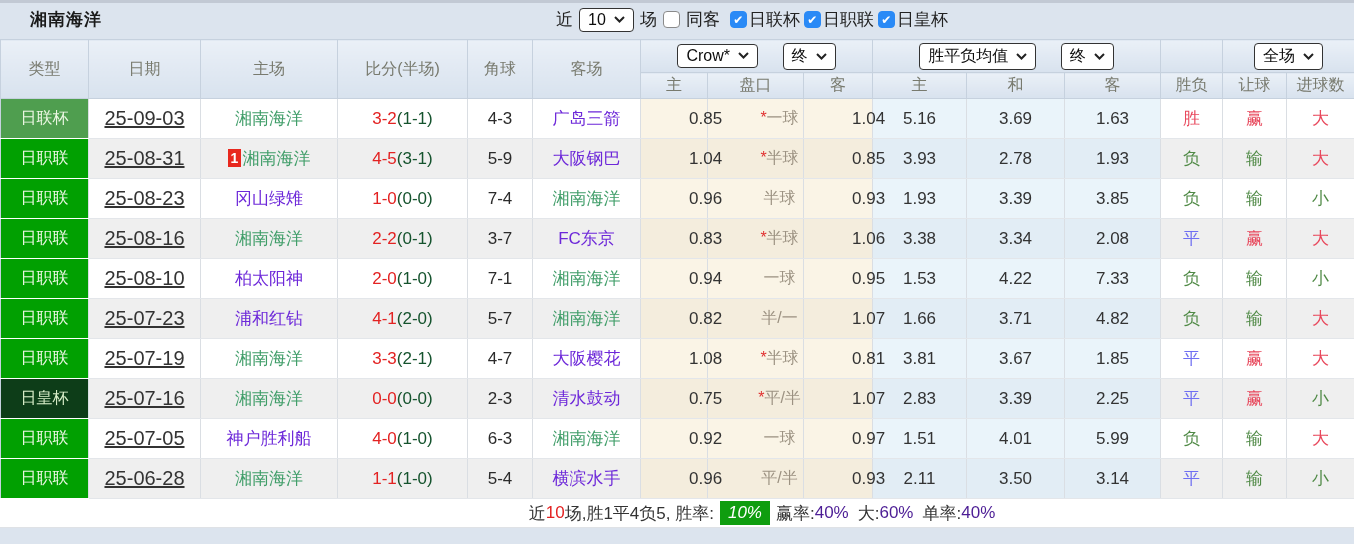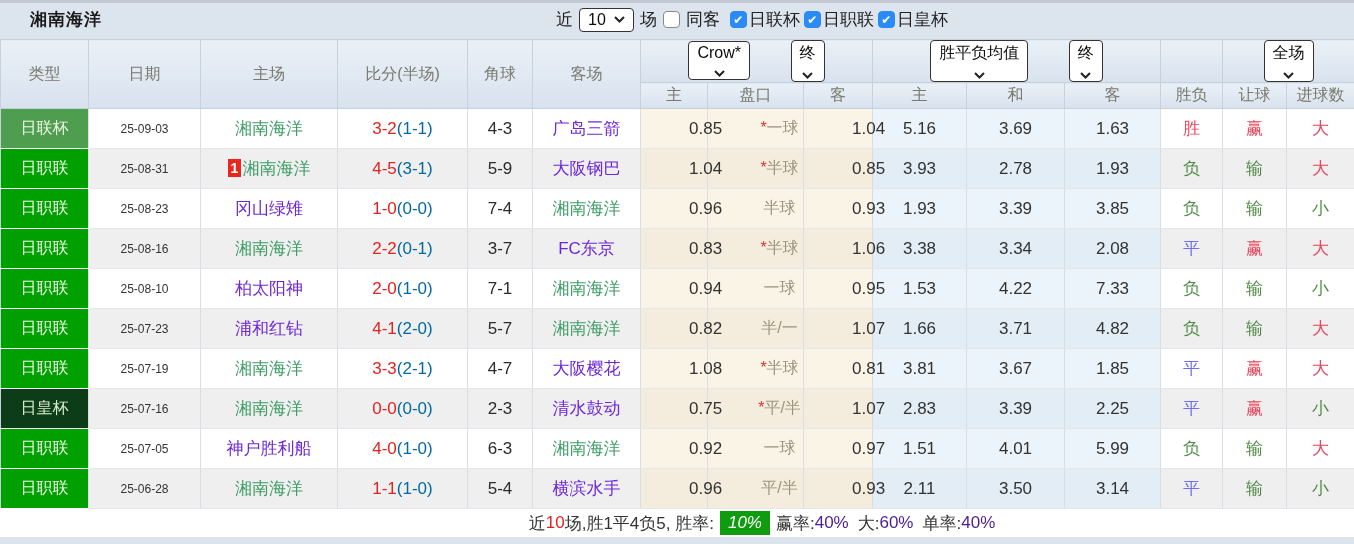--- a/index.html
+++ b/index.html
@@ -37,51 +37,51 @@
 
   
   table { width:1354px; table-layout:fixed; border-collapse:collapse; background:#fff; margin-top:3px; }
   thead th {
     background:linear-gradient(#eaf0f7,#d8e2ee);
     border:1px solid #c6d1de;
     font-weight:normal; color:#787a6e; font-size:16px;
   }
   .hr1 th { height:33px; }
   .hr2 th { height:26px; }
-  .hr1 .sel { margin:0 18px;flex-direction:column; }
+  .hr1 .sel { margin:0 10px; }
 
   tbody td {
     height:40px; text-align:center; vertical-align:middle;
     border-right:1px solid #dadee3; border-bottom:1px solid #e3e6ea;
     font-size:17px; color:#333; background:#fff;
   }
   tbody td:first-child { border-left:1px solid #c6d1de; }
   tbody td:last-child { border-right:1px solid #c6d1de; }
   tr.alt td { background:#efefef; }
 
   td.c-odd, td.c-hcap { background:#faf4e6;padding-left:48px; }
   tr.alt td.c-odd, tr.alt td.c-hcap { background:#f4eddd; }
   td.c-eu { background:#eaf4fa; }
   tr.alt td.c-eu { background:#e2edf5; }
 
   td.c-type { font-size:16px; border-bottom:1px solid #fff; }
   td.badge-cup { background:#4f9e4f !important; color:#edf7e4; }
   td.badge-league { background:#01a001 !important; color:#edf7e4; }
   td.badge-emperor { background:#0d3d18 !important; color:#d9eec9; }
 
-  .c-date { font-size:12px; color:#333; }
+  .c-date { font-size:20px; color:#333;text-decoration:underline; }
   .team { color:#6d28d9; }
   .team.self { color:#3f9d68; }
   .rank {
     background:#e8281e; color:#fff; font-size:14px; font-weight:bold;
     padding:0 3px; margin-right:1px; display:inline-block; line-height:18px; vertical-align:1px;
   }
   .rank:empty { display:none; }
   .sc-main { color:#e32222; }
-  .sc-half { color:#0369a1; }
+  .sc-half { color:#14532d; }
   .c-corner { color:#2b2b2b; }
   .c-hcap { color:#9c9282; font-size:16px; }
   .star { color:#e03030; }
   .star:empty { display:none; }
   .res-red { color:#e8485c; }
   .res-blue { color:#6f6ff2; }
   .res-green { color:#508a46; }
 
   
   .summary {

